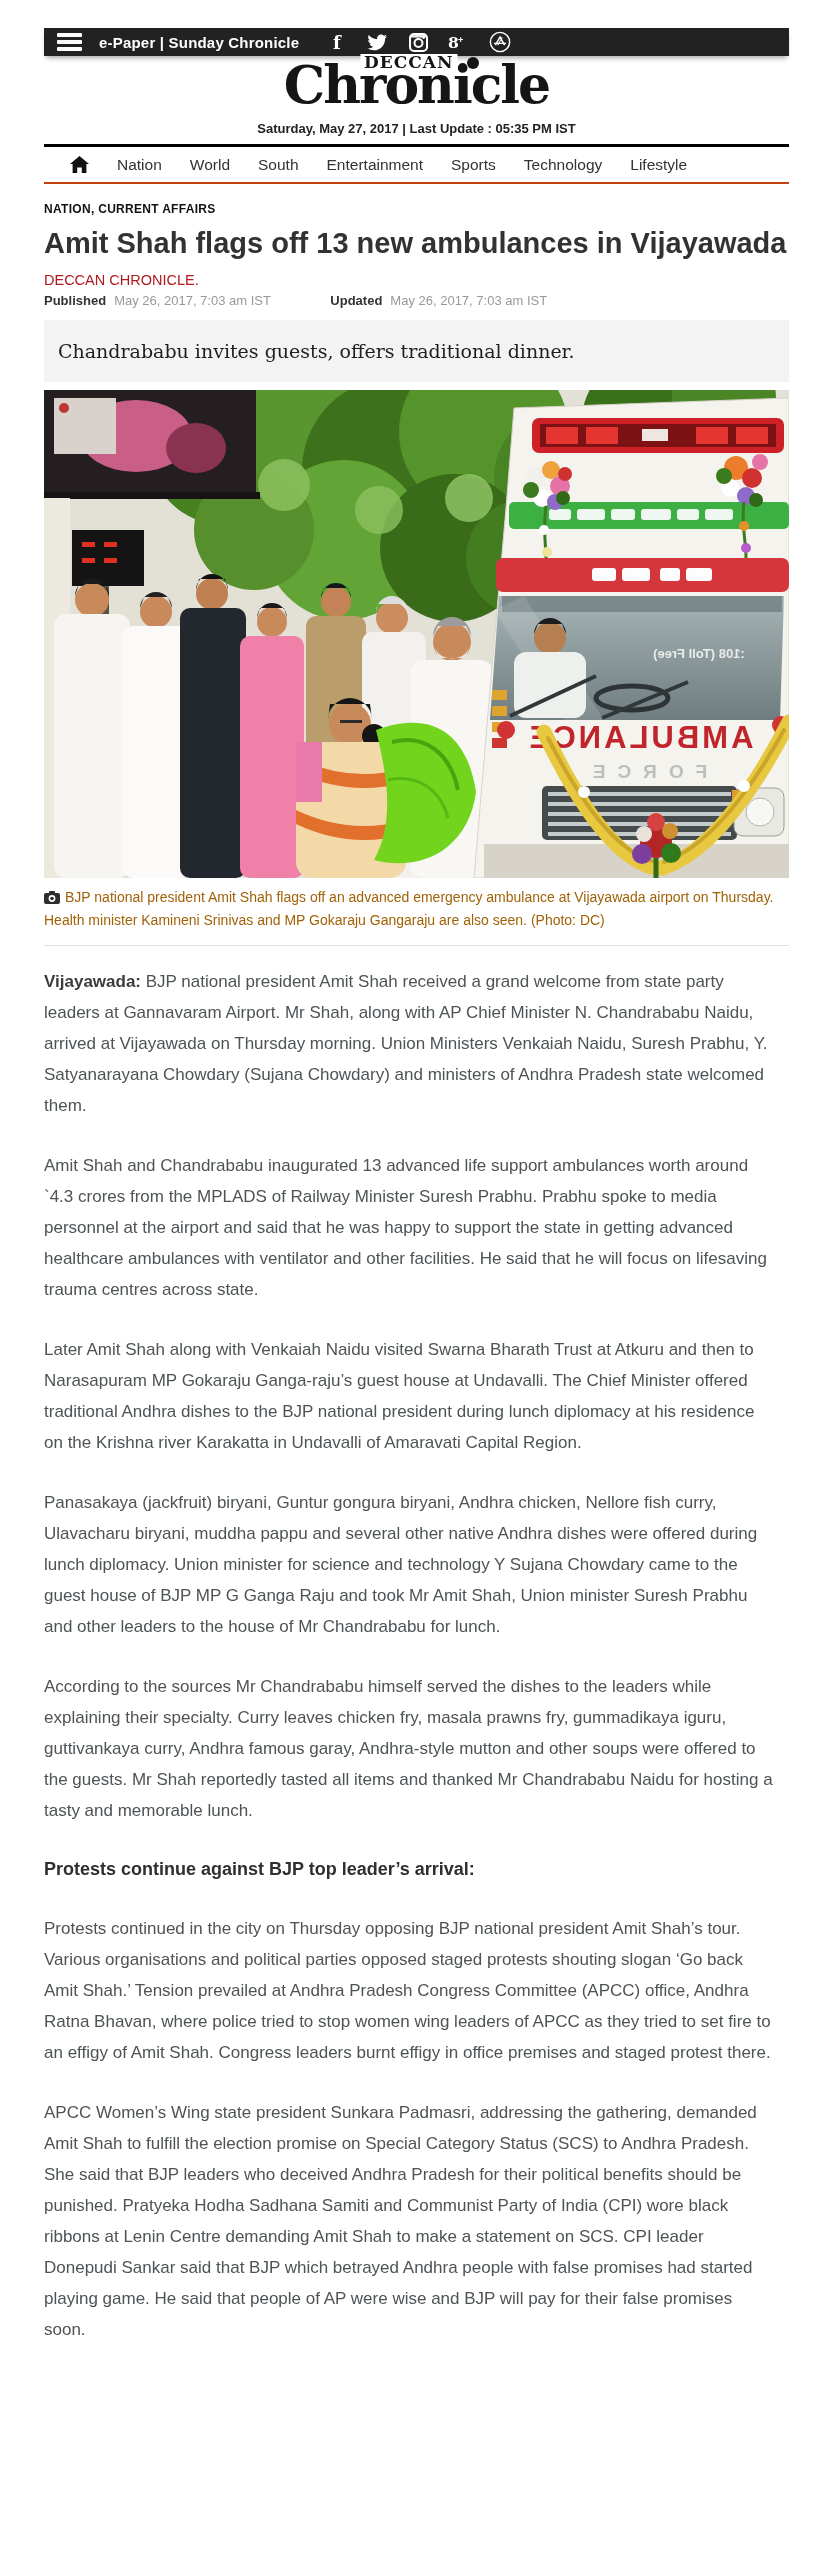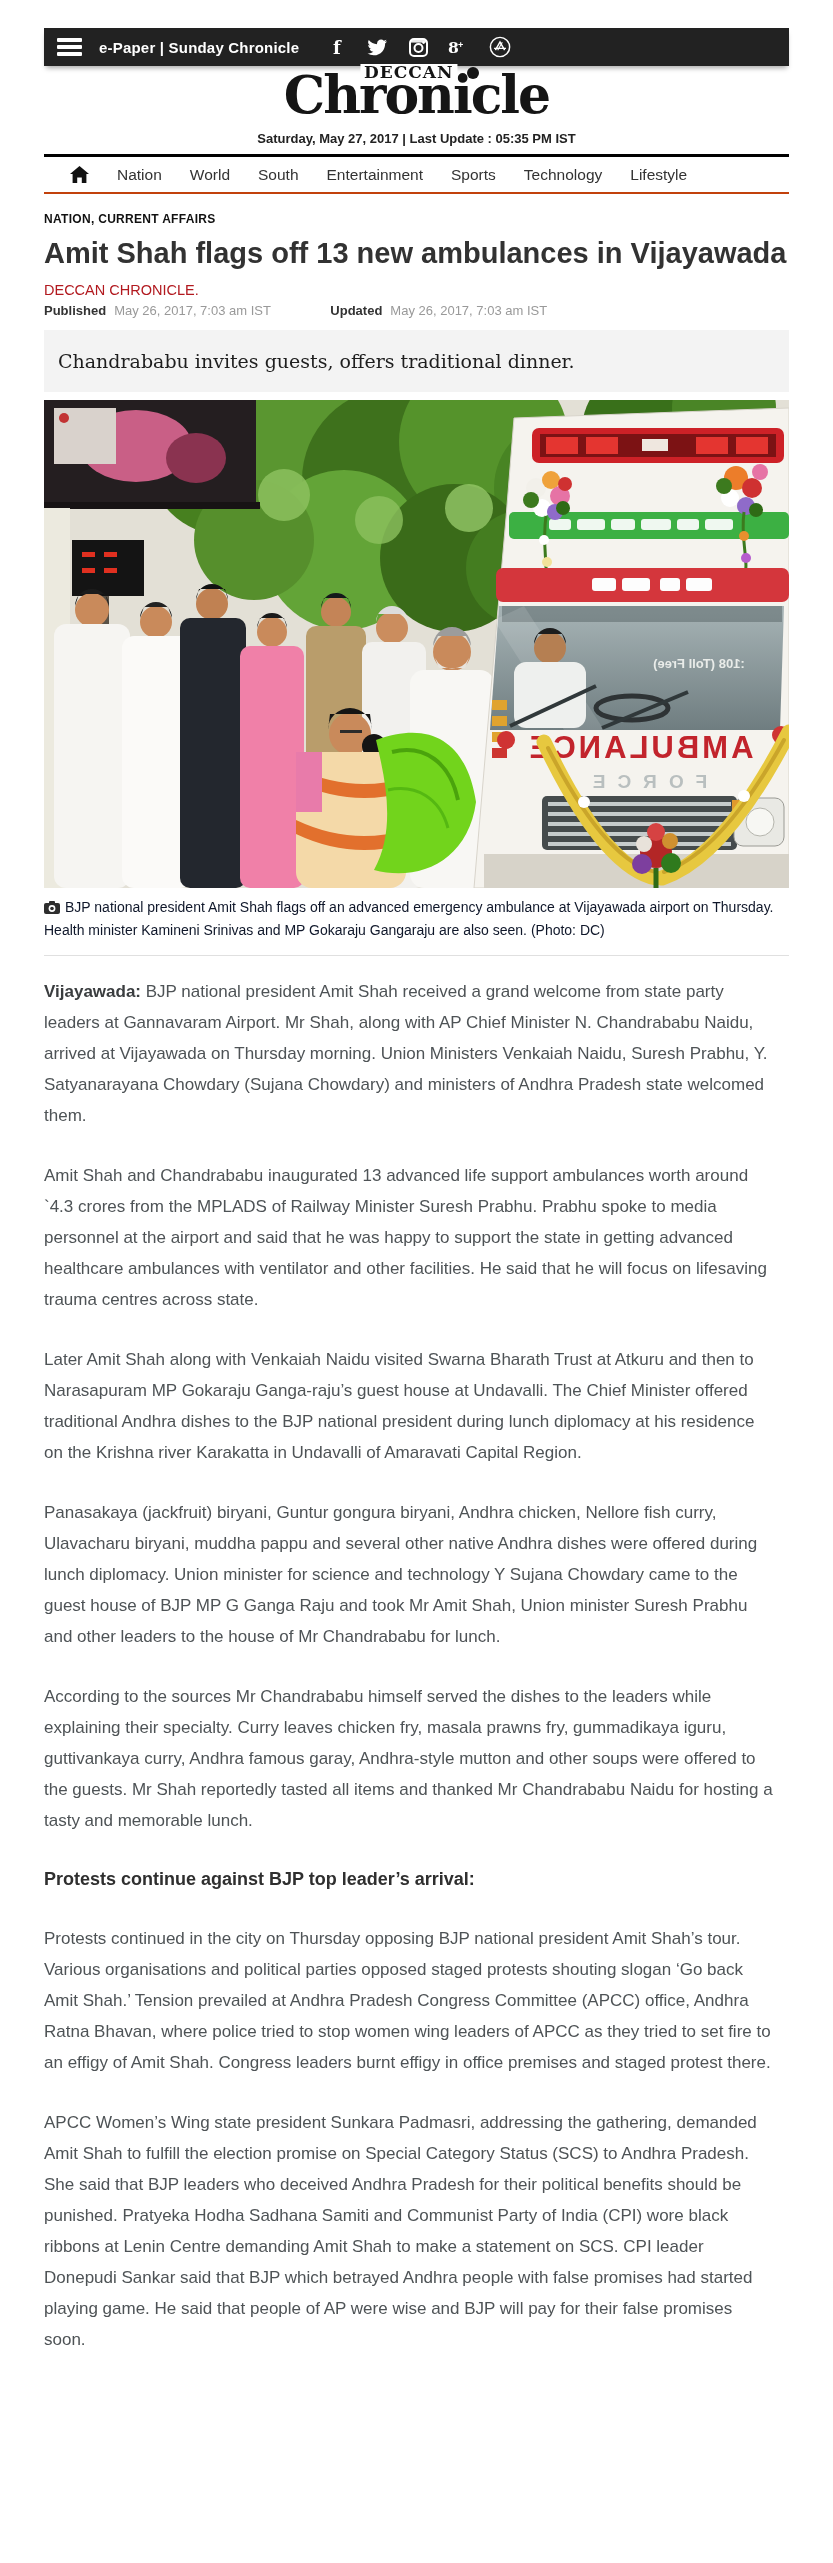--- a/index.html
+++ b/index.html
@@ -1,20 +1,20 @@
 <!DOCTYPE html>
 <html><head>
 <meta charset="utf-8">
 <style>
   html,body{margin:0;padding:0;background:#ffffff;}
   body{width:833px;min-height:2563px;font-family:"Liberation Sans",sans-serif;-webkit-font-smoothing:antialiased;}
   .container{width:745px;margin:0 auto;}
 
   
-  .topbar{margin-top:28px;height:38px;background:#222222;display:flex;align-items:center;padding:0 13px;box-sizing:border-box;box-shadow:0 4px 5px -2px rgba(0,0,0,.35);}
+  .topbar{margin-top:28px;height:28px;background:#222222;display:flex;align-items:center;padding:0 13px;box-sizing:border-box;box-shadow:0 4px 5px -2px rgba(0,0,0,.35);}
   .hamburger{display:flex;flex-direction:column;gap:3px;cursor:pointer;}
   .hamburger span{display:block;width:25px;height:4px;background:#ffffff;border-radius:1px;}
   .topbar-menu{color:#ffffff;font-weight:bold;font-size:15px;margin-left:17px;letter-spacing:.2px;}
   .social{display:flex;align-items:center;gap:19px;margin-left:26px;}
   .social a{display:flex;align-items:center;justify-content:center;width:22px;height:22px;color:#fff;}
   .social svg{display:block;}
 
   
   .masthead{text-align:center;padding-top:3px;}
   .logo{position:relative;display:inline-block;line-height:1;}
@@ -37,21 +37,21 @@
   .pubrow .grp2{margin-left:56px;}
   .standfirst{margin-top:12px;background:#f3f3f3;padding:20px 14px;font-family:"DejaVu Serif",serif;font-size:19px;color:#1e1e1e;}
 
   
   .photo-wrap{margin-top:8px;width:745px;height:488px;overflow:hidden;background:#cfd6c6;}
   .photo-wrap svg{display:block;}
   .amb-text{font-family:"Liberation Sans",sans-serif;font-weight:bold;font-size:31px;fill:#c2242c;letter-spacing:3px;}
   .force-text{font-family:"Liberation Sans",sans-serif;font-weight:bold;font-size:19px;fill:#b9bfbf;letter-spacing:12px;}
   .toll-text{font-family:"Liberation Sans",sans-serif;font-weight:bold;font-size:13px;fill:#e9ece9;}
 
-  .caption{margin-top:9px;font-size:14px;line-height:21px;color:#0f172a;}
+  .caption{margin-top:9px;font-size:14px;line-height:21px;color:#a16207;}
   .cam{display:inline-block;vertical-align:-2px;margin-right:5px;}
   .divider{border-bottom:1px solid #e0e0e0;margin-top:14px;}
 
   
   .article-body{margin-top:20px;padding-bottom:40px;}
   .article-body p{margin:0 12px 29px 0;font-size:17px;line-height:31px;color:#4e5356;}
   .article-body p strong{color:#3a3d3f;}
   .article-body h2{margin:0 0 29px 0;font-size:18px;line-height:29px;color:#2f2f2f;font-weight:bold;}
 </style>
 </head>

